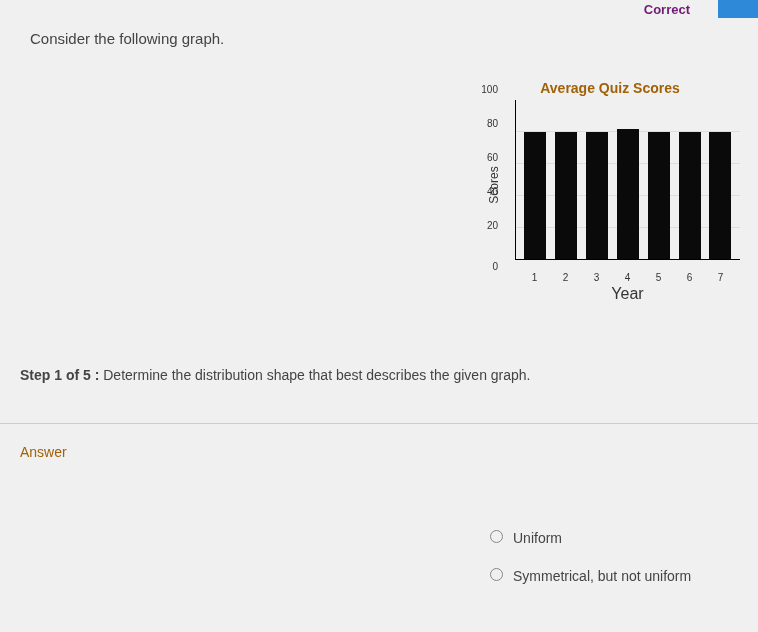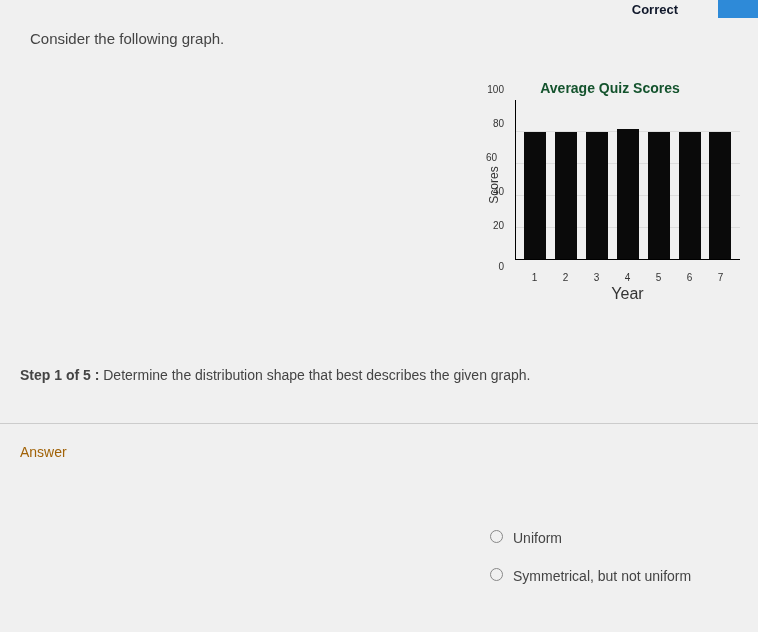--- a/index.html
+++ b/index.html
@@ -11,22 +11,22 @@
       font-family: Arial, Helvetica, sans-serif;
       background: #f0f0f0;
       width: 758px;
       height: 632px;
       color: #333;
       position: relative;
     }
     .correct-badge {
       position: absolute;
       top: 0;
-      right: 72px;
-      color: #0f172a;
+      right: 60px;
+      color: #701a75;
       font-weight: bold;
       font-size: 13px;
       padding: 2px 8px;
     }
     .blue-corner {
       position: absolute;
       top: 0;
       right: 0;
       width: 40px;
       height: 18px;
@@ -44,21 +44,21 @@
       position: absolute;
       top: 80px;
       left: 470px;
       width: 280px;
       height: 210px;
     }
     .chart-title {
       text-align: center;
       font-size: 14px;
       font-weight: bold;
-      color: #14532d;
+      color: #a16207;
       margin-bottom: 4px;
     }
     .chart-area {
       position: relative;
       height: 170px;
       margin-left: 45px;
       margin-right: 10px;
     }
     .y-axis-label {
       position: absolute;
@@ -70,21 +70,21 @@
     }
     .y-ticks {
       position: absolute;
       left: -28px;
       top: 0;
       height: 100%;
       width: 25px;
     }
     .y-tick {
       position: absolute;
-      right: 8px;
+      right: 14px;
       font-size: 10px;
       color: #333;
       transform: translateY(-50%);
       text-align: right;
       width: 100%;
     }
     .plot-area {
       position: relative;
       width: 100%;
       height: 160px;
@@ -190,21 +190,21 @@
 </div>
 
 <div class="chart-container">
   <div class="chart-title">Average Quiz Scores</div>
   <div class="chart-area">
     <div class="y-axis-label">Scores</div>
     <div class="y-ticks">
       <div class="y-tick" style="bottom:-2px; transform:none;">0</div>
       <div class="y-tick" style="bottom:20%;">20</div>
       <div class="y-tick" style="bottom:40%;">40</div>
-      <div class="y-tick" style="bottom:60%;text-align:center;">60</div>
+      <div class="y-tick" style="bottom:60%;">60</div>
       <div class="y-tick" style="bottom:80%;">80</div>
       <div class="y-tick" style="bottom:100%;">100</div>
     </div>
     <div class="plot-area">
       <div class="bars">
         <div class="bar" style="height: 80%;"></div>
         <div class="bar" style="height: 80%;"></div>
         <div class="bar" style="height: 80%;"></div>
         <div class="bar" style="height: 82%;"></div>
         <div class="bar" style="height: 80%;"></div>

